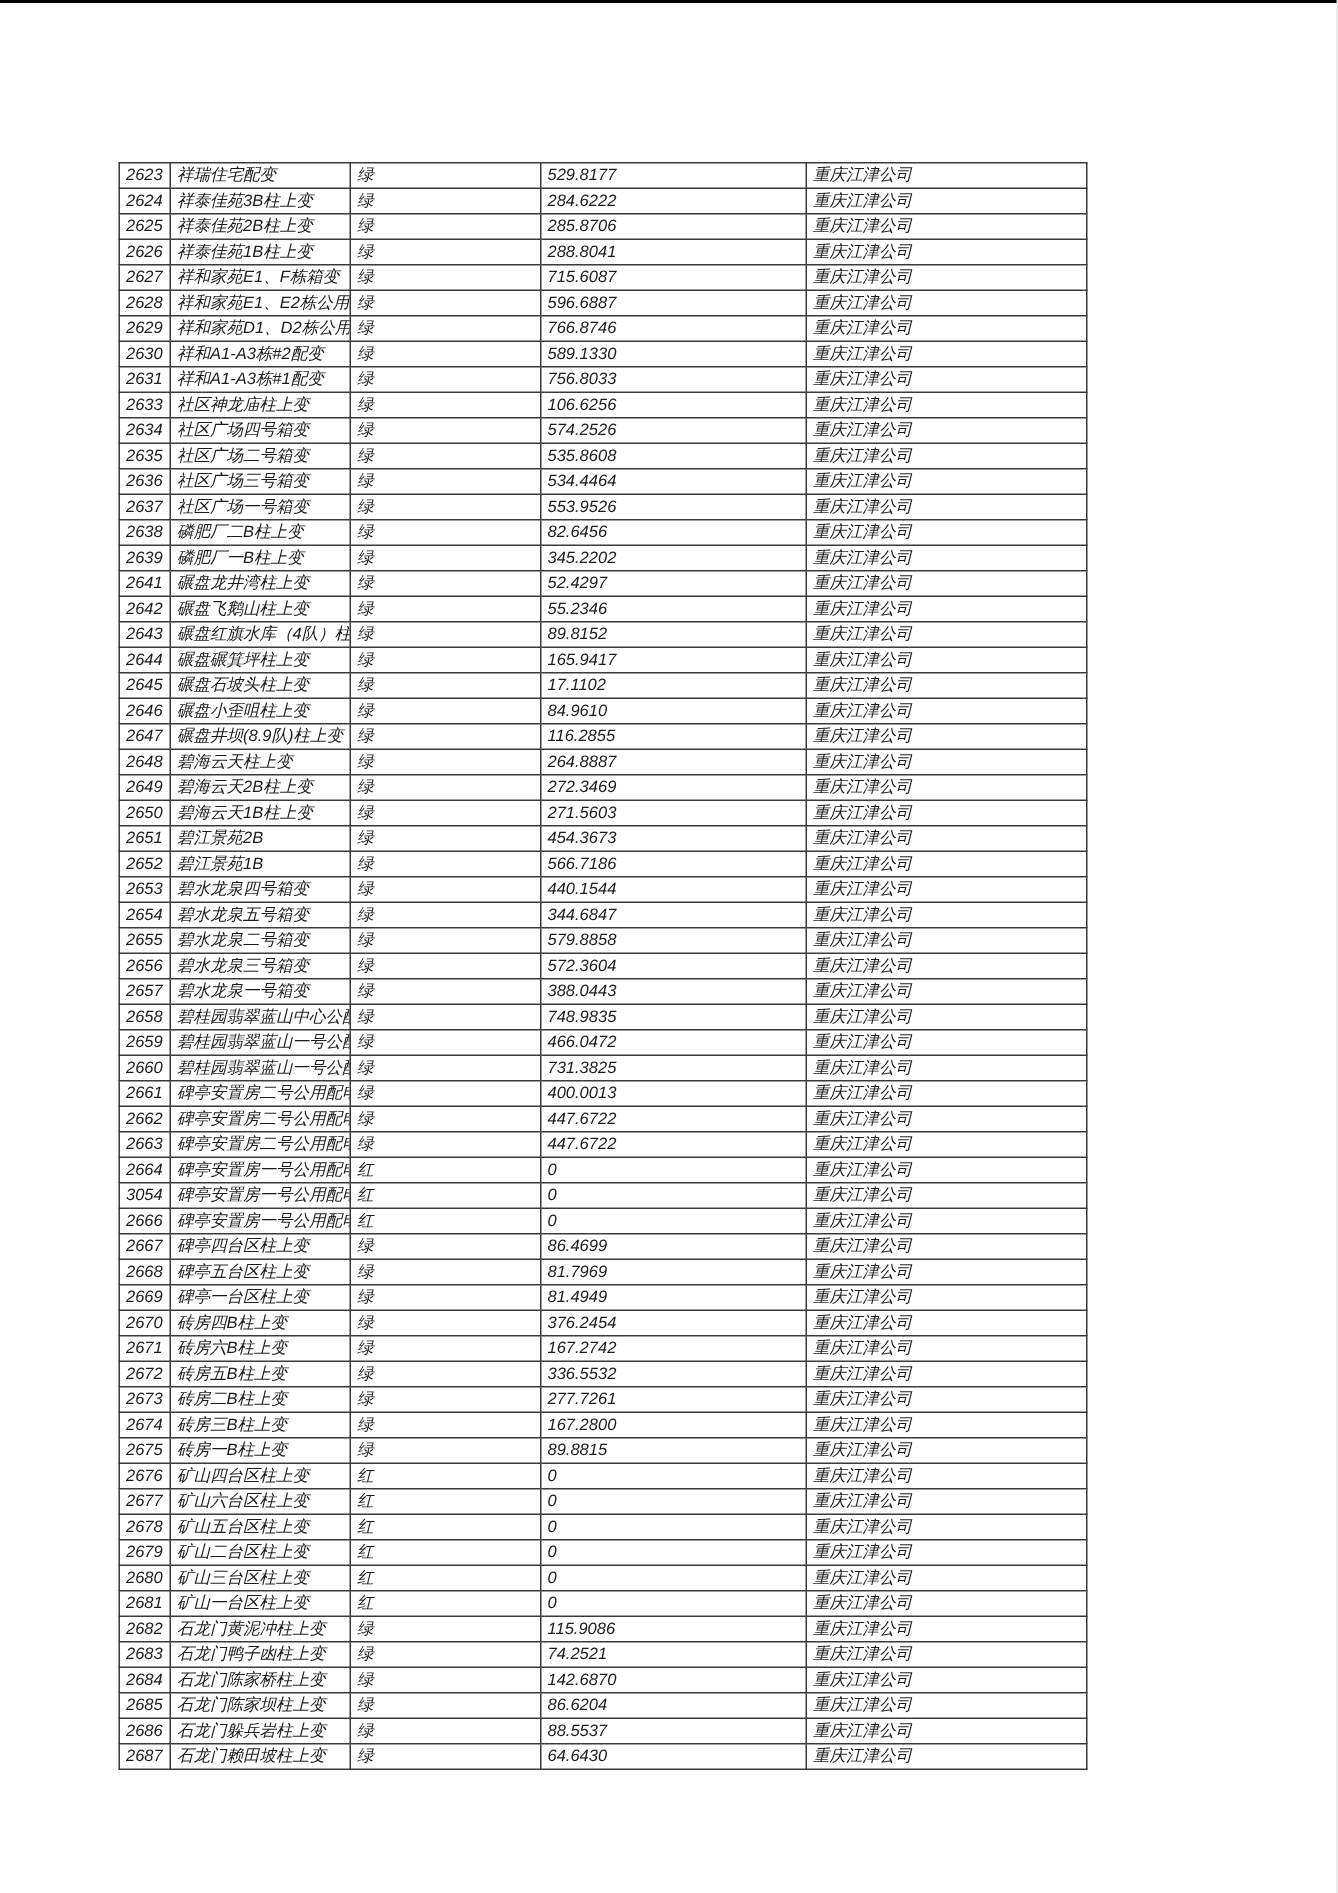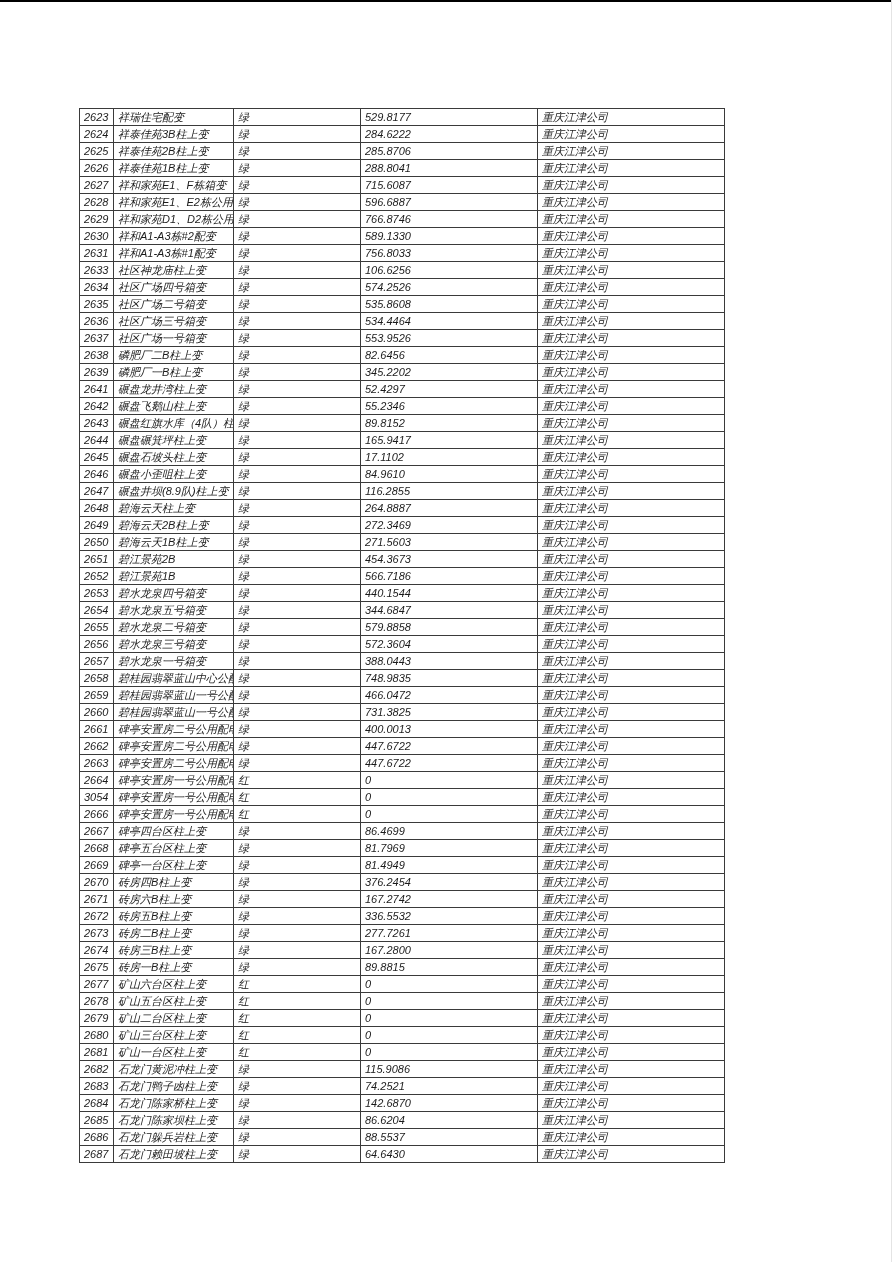--- a/index.html
+++ b/index.html
@@ -472,20 +472,27 @@
   </tr>
 
   <tr>
     <td class="c-id">2675</td>
     <td class="c-name">砖房一B柱上变</td>
     <td class="c-status">绿</td>
     <td class="c-value">89.8815</td>
     <td class="c-company">重庆江津公司</td>
   </tr>
 
+  <tr>
+    <td class="c-id">2676</td>
+    <td class="c-name">矿山四台区柱上变</td>
+    <td class="c-status">红</td>
+    <td class="c-value">0</td>
+    <td class="c-company">重庆江津公司</td>
+  </tr>
 
   <tr>
     <td class="c-id">2677</td>
     <td class="c-name">矿山六台区柱上变</td>
     <td class="c-status">红</td>
     <td class="c-value">0</td>
     <td class="c-company">重庆江津公司</td>
   </tr>
 
   <tr>

